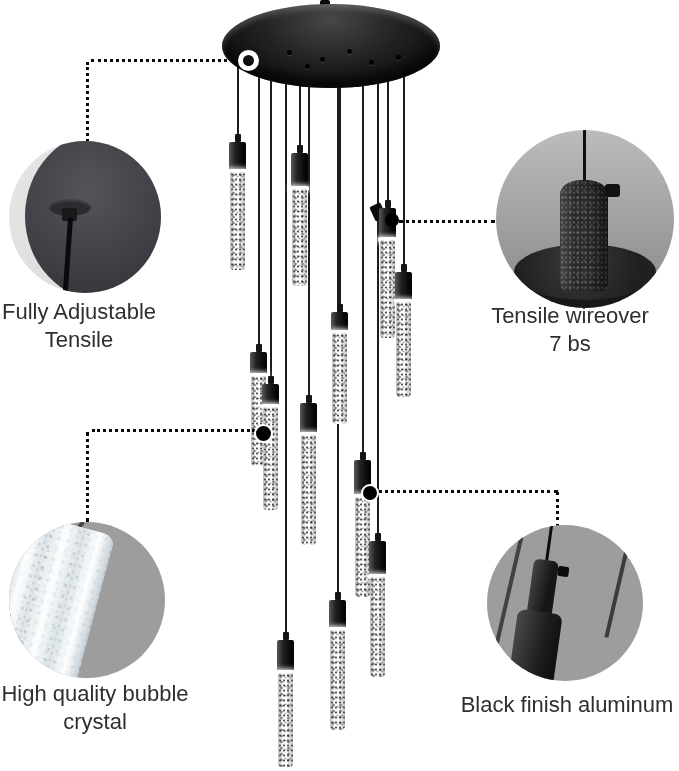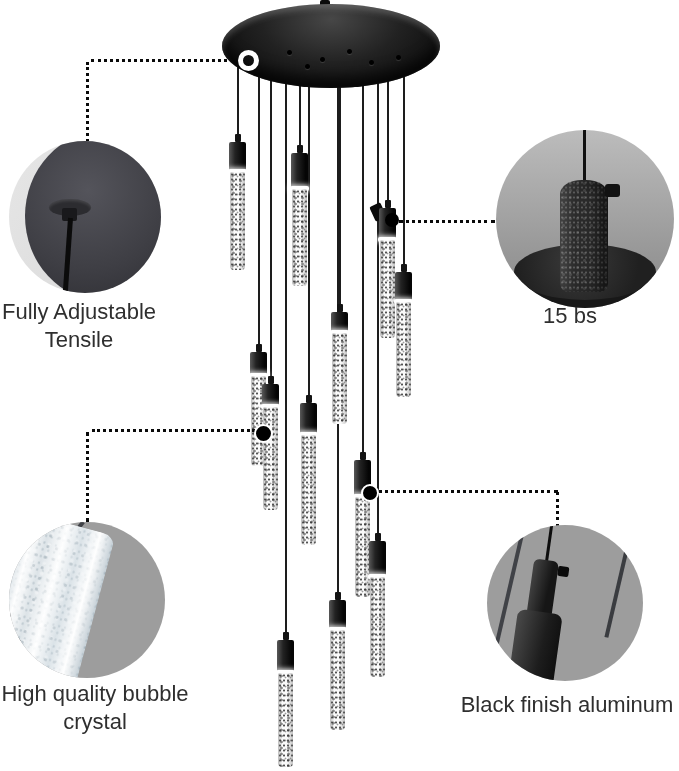--- a/index.html
+++ b/index.html
@@ -172,21 +172,22 @@
                   background:linear-gradient(95deg,#4a4a4a,#1d1d1d 55%,#090909);"></div>
 
     </div>
   </div>
 
   <div class="label" style="left:0;top:298px;width:158px;text-align:right;">
     <span>Fully Adjustable</span>
     <span>Tensile</span>
   </div>
   <div class="label" style="left:477px;top:302px;width:186px;">
-    <span>15 bs</span>
+    <span>Tensile wireover</span>
+    <span>7 bs</span>
   </div>
   <div class="label" style="left:458px;top:691px;width:218px;">
     <span>Black finish aluminum</span>
   </div>
   <div class="label" style="left:0;top:680px;width:190px;">
     <span>High quality bubble</span>
     <span>crystal</span>
   </div>
 
 </div>

